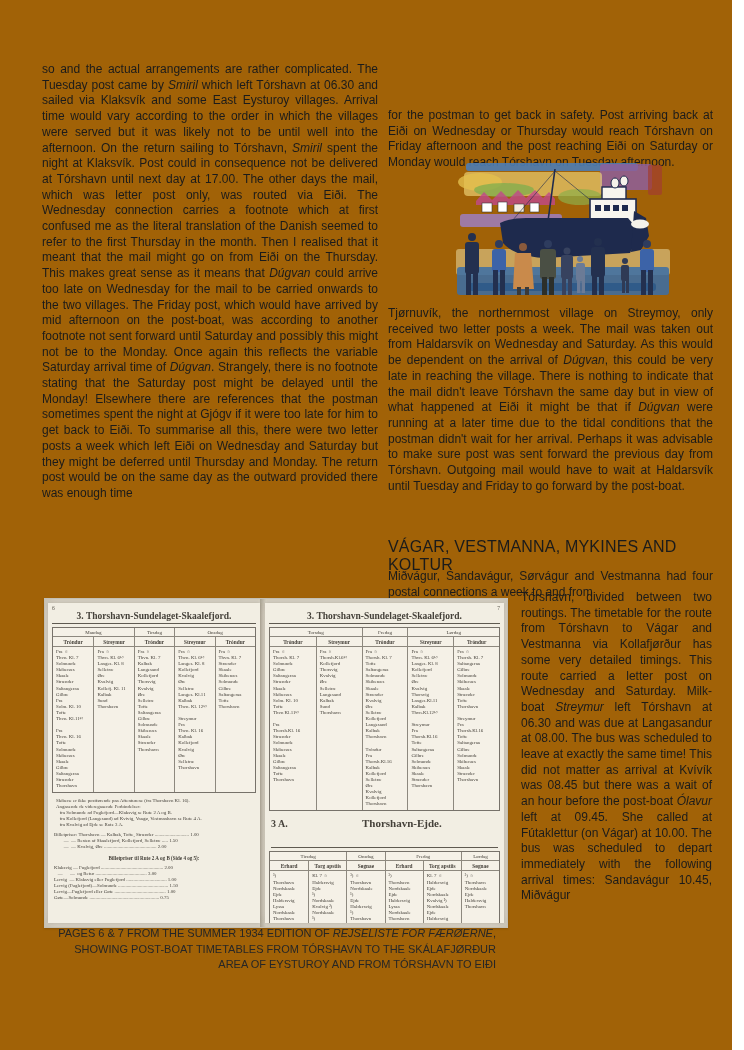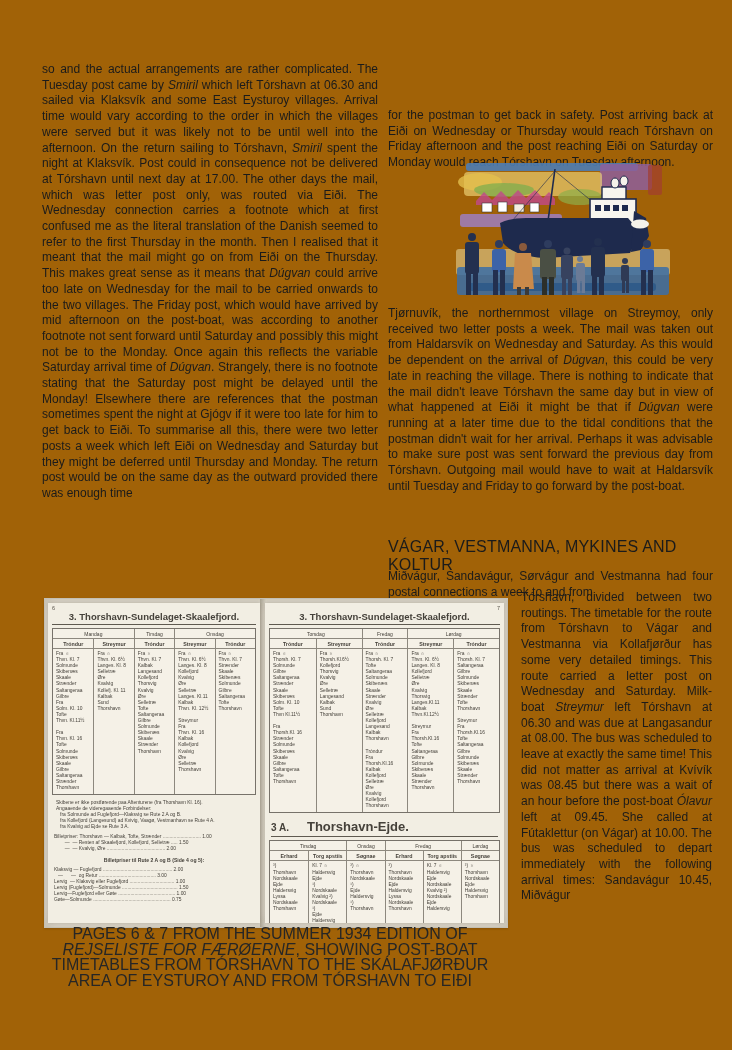--- a/index.html
+++ b/index.html
@@ -7,21 +7,21 @@
         font-family:"Liberation Sans",sans-serif;color:#1b1b1b;}
   .col{position:absolute;text-align:justify;font-size:12px;line-height:15.7px;letter-spacing:0;}
   .col i{font-style:italic;}
   .heading{position:absolute;font-size:16px;letter-spacing:.2px;}
   .illus{position:absolute;left:452px;top:160px;width:222px;height:140px;}
 
   
   .scan{position:absolute;left:44px;top:598px;width:462px;height:328px;
         background:#e7e2d6;border:1px solid #c5c0b4;
         box-shadow:inset 0 0 14px rgba(110,100,80,.35), 0 1px 2px rgba(0,0,0,.15);
-        font-family:Liberation Sans, sans-serif;color:#45413a;}
+        font-family:Liberation Serif, serif;color:#45413a;}
   .scanpage{position:absolute;top:4px;height:320px;background:#f2eee3;overflow:hidden;
             box-shadow:0 0 4px rgba(90,80,60,.3);}
   .scanpage.pl{left:3px;width:212px;}
   .scanpage.pr{left:220px;width:239px;}
   .fold{position:absolute;top:0;left:215px;width:6px;height:328px;
         background:linear-gradient(90deg,rgba(90,80,60,.35),rgba(90,80,60,0));}
   .pgnum{position:absolute;top:2px;font-size:5.5px;color:#5a554c;}
   .pl .pgnum{left:4px;} .pr .pgnum{right:4px;}
   .scantitle{margin:8px 4px 3px 4px;text-align:center;font-weight:bold;font-size:9.5px;
              border-bottom:1.5px solid #5f5a50;padding-bottom:2px;}
@@ -37,27 +37,27 @@
          border-left:1px solid #8d887e;border-bottom:1px solid #8d887e;}
   .bcell:first-child,.shcell:first-child{border-left:none;}
   .tbody{display:grid;}
   .ccell{font-size:4.9px;line-height:6.1px;padding:2px 2px 3px 3px;border-left:1px solid #8d887e;}
   .ccell:first-child{border-left:none;}
   .lines{white-space:pre-line;}
   .notes{margin:5px 6px 0 8px;font-size:4.9px;line-height:6px;}
   .fares{margin:4px 6px 0 6px;font-size:4.9px;line-height:6px;}
   .fares2head{margin:5px 0 0 0;text-align:center;font-size:5.1px;font-weight:bold;}
   .t3a-title{display:flex;align-items:baseline;margin:6px 6px 3px 6px;
-             border-bottom:1.2px solid #5f5a50;padding-bottom:2px;}
+             border-bottom:1.2px solid #5f5a50;padding-bottom:18px;}
   .t3a-num{font-weight:bold;font-size:10px;margin-right:18px;}
-  .t3a-name{font-weight:bold;font-size:13px;flex:1;}
+  .t3a-name{font-weight:bold;font-size:11px;flex:1;text-align:center;}
 
   
-  .caption{position:absolute;left:44px;top:926px;width:452px;text-align:center;
-           font-size:16px;line-height:15.5px;color:#262626;}
+  .caption{position:absolute;left:44px;top:926px;width:452px;text-align:right;
+           font-size:11px;line-height:15.5px;color:#262626;}
   .caption i{font-style:italic;}
 </style>
 </head>
 <body>
 
 <div class="page">
 
   <div class="col" style="left:42px;top:62px;width:336px;">so and the actual arrangements are rather complicated.  The Tuesday post came by <i>Smiril</i> which left Tórshavn at 06.30 and sailed via Klaksvík and some East Eysturoy villages.  Arrival time would vary according to the order in which the villages were served but it was likely not to be until well into the afternoon.  On the return sailing to Tórshavn, <i>Smiril</i> spent the night at Klaksvík.  Post could in consequence not be delivered at Tórshavn until next day at 17.00.  The other days the mail, which was letter post only, was routed via Eiði.  The Wednesday connection carries a footnote which at first confused me as the literal translation of the Danish seemed to refer to the first Thursday in the month.  Then I realised that it meant that the mail might go on from Eiði on the Thursday.  This makes great sense as it means that <i>Dúgvan</i> could arrive too late on Wednesday for the mail to be carried onwards to the two villages.  The Friday post, which would have arrived by mid afternoon on the post-boat, was according to another footnote not sent forward until Saturday and possibly this might not be to the Monday.  Once again this reflects the variable Saturday arrival time of <i>Dúgvan</i>.  Strangely, there is no footnote stating that the Saturday post might be delayed until the Monday!  Elsewhere there are references that the postman sometimes spent the night at Gjógv if it were too late for him to get back to Eiði.  To summarise all this, there were two letter posts a week which left Eiði on Wednesday and Saturday but they might be deferred until Thursday and Monday.  The return post would be on the same day as the outward provided there was enough time</div>
 
   <div class="col" style="left:388px;top:62px;width:325px;margin-top:46px;">for the postman to get back in safety.  Post arriving back at Eiði on Wednesday or Thursday would reach Tórshavn on Friday afternoon and the post reaching Eiði on Saturday or Monday would reach Tórshavn on Tuesday afternoon.</div>

